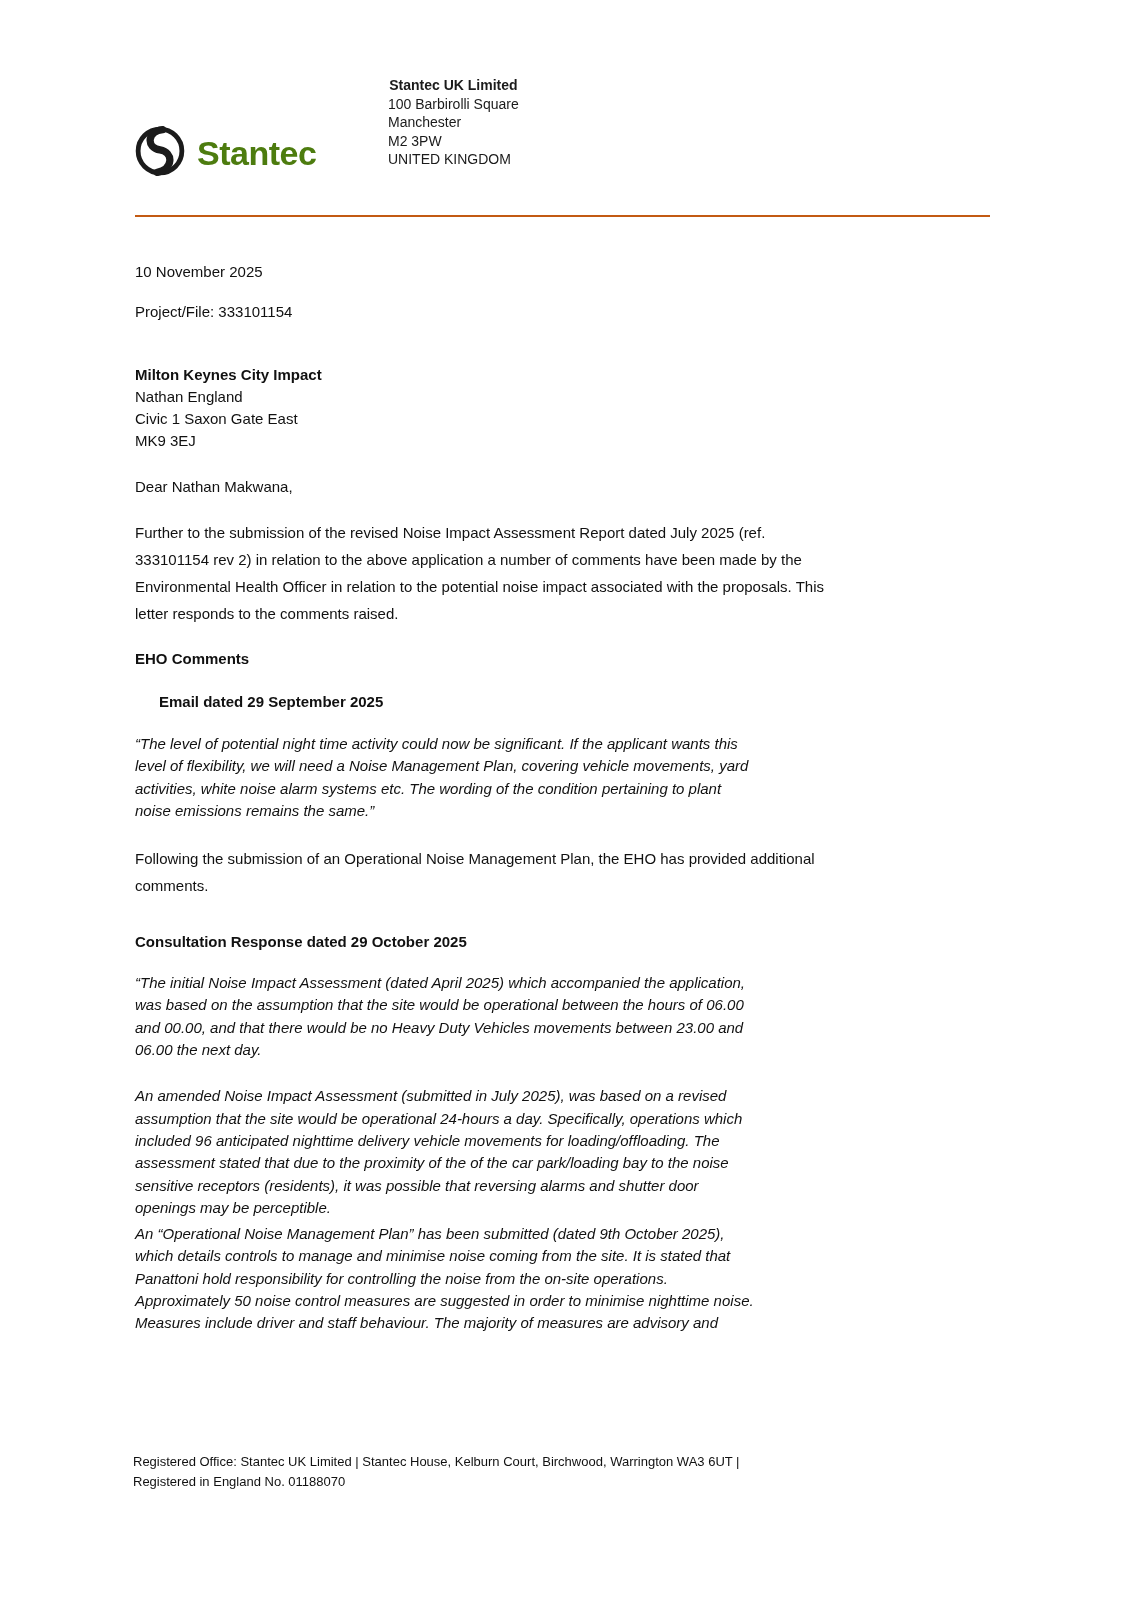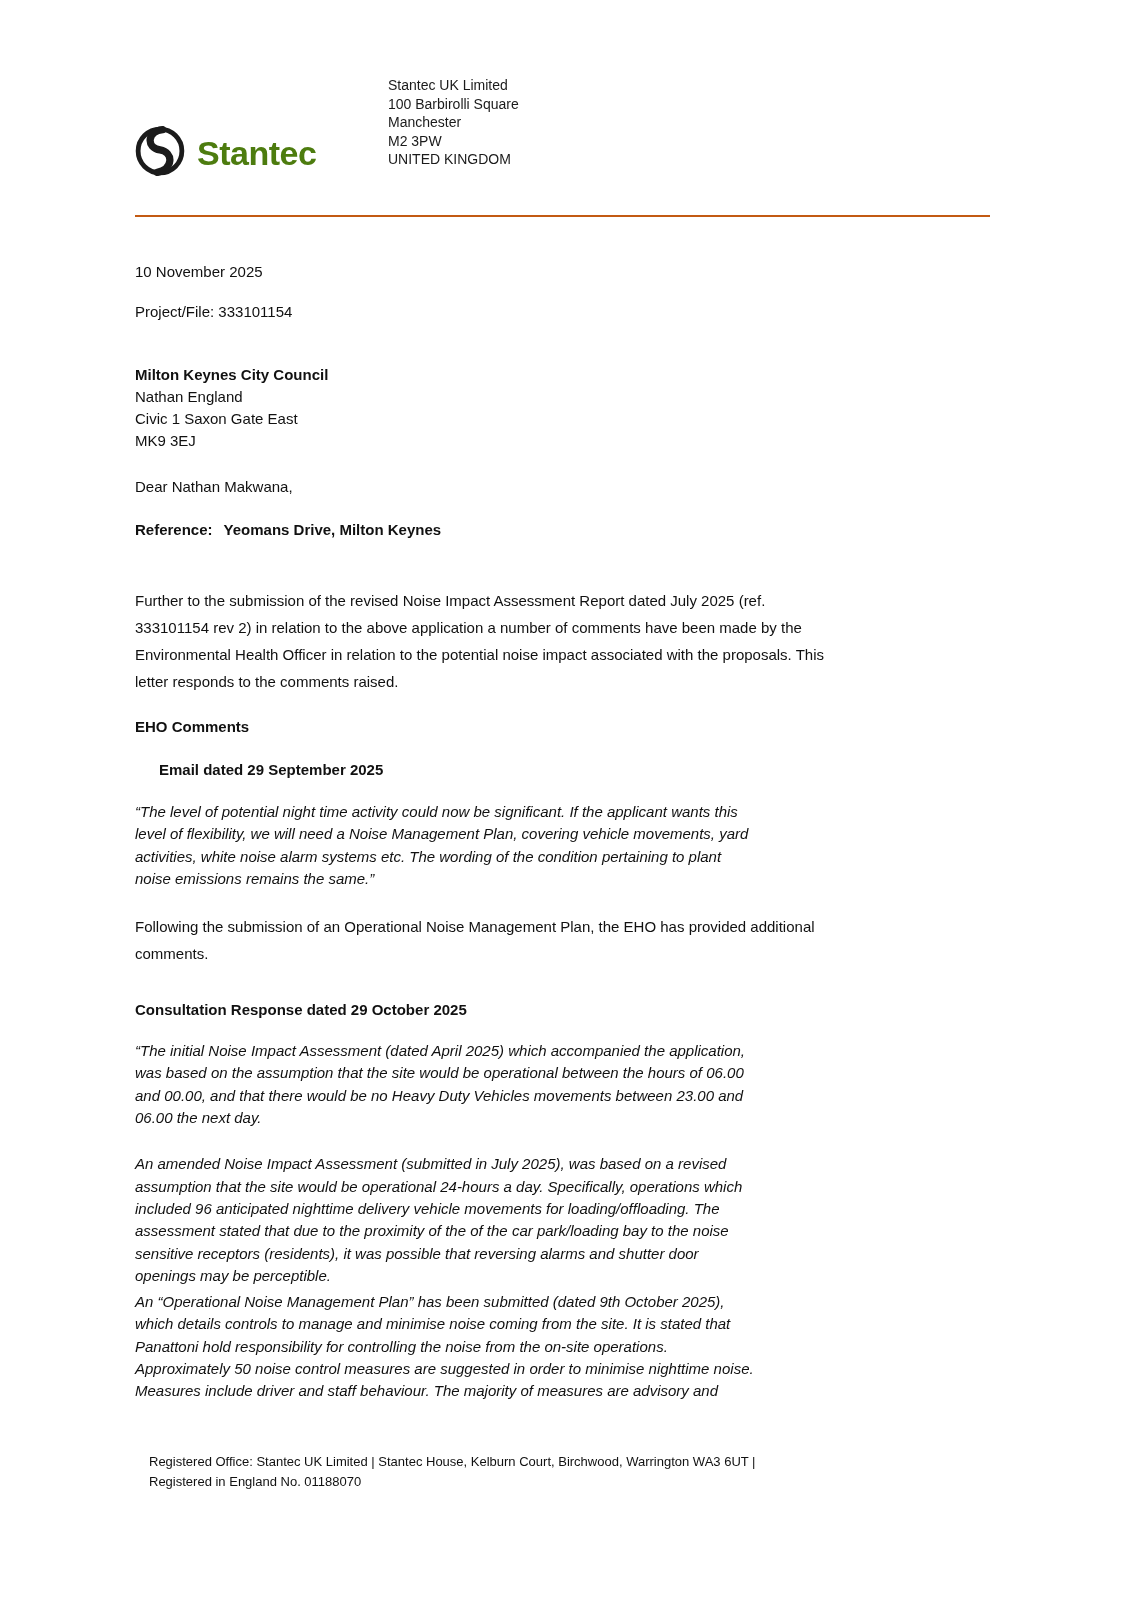--- a/index.html
+++ b/index.html
@@ -30,21 +30,21 @@
     color: #4d7c0f;
   }
   .letterhead-address {
     position: absolute;
     left: 388px;
     top: 76px;
     font-size: 14px;
     line-height: 18.5px;
     color: #1b1b1b;
   }
-  .letterhead-address .company { font-weight: 400; }
+  .letterhead-address .company { font-weight: 700; text-align: center; }
   .rule {
     position: absolute;
     left: 135px;
     right: 142px;
     top: 215px;
     height: 0;
     border-top: 2px solid #C35A13;
   }
   
   .content {
@@ -57,21 +57,21 @@
   .line { line-height: 22px; }
   .para { line-height: 27px; white-space: pre-line; }
   .quote { line-height: 22.3px; font-style: italic; white-space: pre-line; }
   .heading { font-weight: 700; line-height: 22px; }
   .recipient-org { font-weight: 700; line-height: 22px; }
   .reference { font-weight: 700; line-height: 22px; }
   .reference .ref-value { margin-left: 11px; }
   
   .footer {
     position: absolute;
-    left: 149px;
+    left: 133px;
     top: 1452px;
     width: 855px;
     font-size: 13px;
     line-height: 20px;
     white-space: pre-line;
   }
 </style>
 </head>
 <body>
 
@@ -95,31 +95,28 @@
 
   <div class="rule"></div>
 
   <div class="content">
 
     <div class="line" style="margin-bottom:18px;">10 November 2025</div>
 
     <div class="line" style="margin-bottom:41px;">Project/File: 333101154</div>
 
     <div style="margin-bottom:24px;">
-      <div class="recipient-org">Milton Keynes City Council</div>
+      <div class="recipient-org">Milton Keynes City Impact</div>
       <div class="line">Nathan England</div>
       <div class="line">Civic 1 Saxon Gate East</div>
       <div class="line">MK9 3EJ</div>
     </div>
 
     <div class="line" style="margin-bottom:21px;">Dear Nathan Makwana,</div>
 
-    <div class="reference" style="margin-bottom:46px;">
-      <span class="ref-label">Reference:</span><span class="ref-value">Yeomans Drive, Milton Keynes</span>
-    </div>
 
     <div class="para" style="margin-bottom:21px;">Further to the submission of the revised Noise Impact Assessment Report dated July 2025 (ref.
 333101154 rev 2) in relation to the above application a number of comments have been made by the
 Environmental Health Officer in relation to the potential noise impact associated with the proposals. This
 letter responds to the comments raised.</div>
 
     <div class="heading" style="margin-bottom:21px;">EHO Comments</div>
 
     <div class="heading" style="margin-bottom:20px;margin-left:24px;">Email dated 29 September 2025</div>
 

